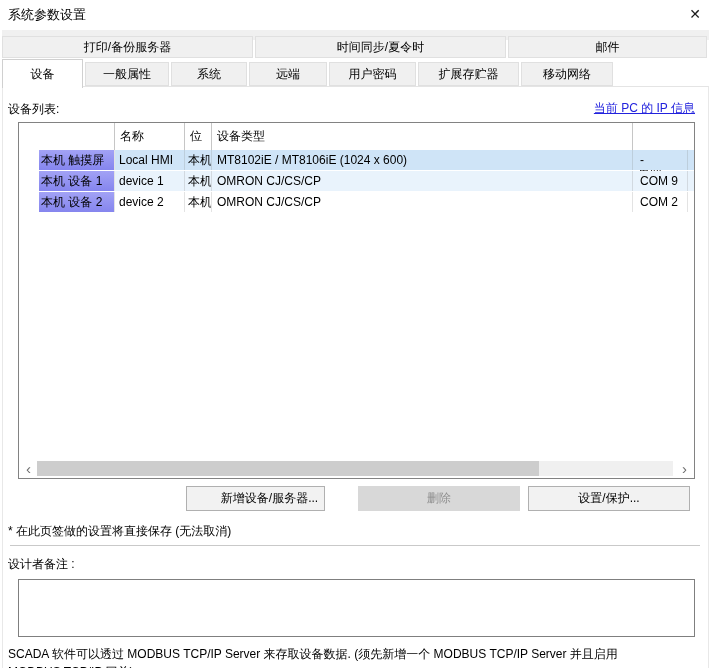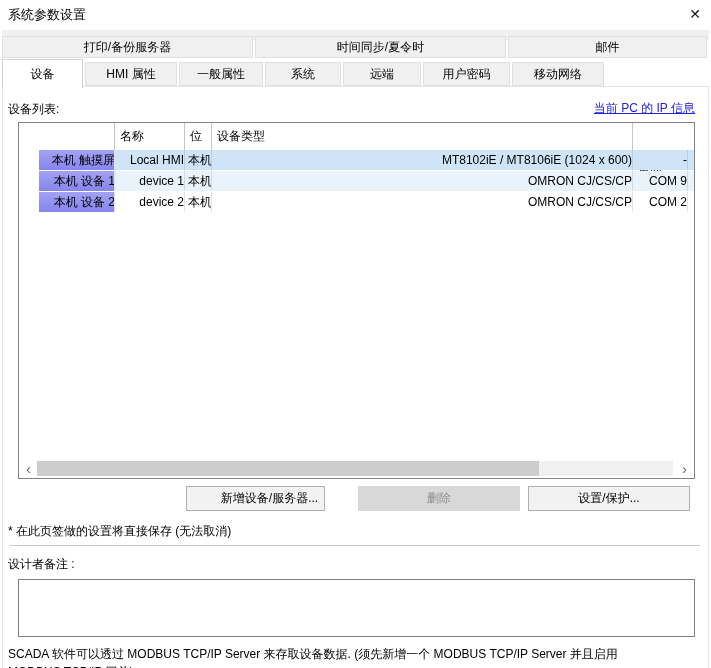--- a/index.html
+++ b/index.html
@@ -66,21 +66,21 @@
   }
   .thead { display: flex; height: 27px; }
   .hc { line-height: 27px; padding-left: 5px; border-right: 1px solid #c6c6c6; }
   .hc.fill { flex: 1; border-right: none; }
   .hc0 { width: 96px; }
   .hc1 { width: 70px; }
   .hc2 { width: 27px; }
   .hc3 { width: 421px; }
   .hc4 { width: 55px; margin-top: 36px; }
 
-  .trow { display: flex; height: 20px; margin-bottom: 1px; line-height: 20px; cursor: default; text-align: right; }
+  .trow { display: flex; height: 20px; margin-bottom: 1px; line-height: 20px; cursor: default; }
   .c { border-right: 1px solid rgba(128,128,128,0.22); white-space: nowrap; overflow: hidden; }
   .c0 { width: 96px; background: #fff; }
   .rowlabel {
     margin-left: 20px; width: 76px; height: 100%;
     background: linear-gradient(#a2a2f5, #8585ee);
     padding-left: 2px; line-height: 20px;
   }
   .c1 { width: 70px; padding-left: 4px; }
   .c2 { width: 27px; padding-left: 3px; }
   .c3 { width: 421px; padding-left: 5px; }
@@ -138,25 +138,25 @@
 <div class="abs tabstrip-band"></div>
 
 <div class="abs tabs-row tabs-row1">
   <div class="tab" style="width:251px">打印/备份服务器</div>
   <div class="tab" style="width:251px">时间同步/夏令时</div>
   <div class="tab" style="width:199px">邮件</div>
 </div>
 
 <div class="abs tabs-row tabs-row2">
   <div class="tab active" style="width:81px">设备</div>
-  <div class="tab" style="width:92px">HMI 属性</div>
   <div class="tab" style="width:84px">一般属性</div>
   <div class="tab" style="width:76px">系统</div>
   <div class="tab" style="width:78px">远端</div>
   <div class="tab" style="width:87px">用户密码</div>
+  <div class="tab" style="width:101px">扩展存贮器</div>
   <div class="tab" style="width:92px">移动网络</div>
 </div>
 
 <div class="abs tabpage"></div>
 
 <div class="abs devlist-label">设备列表:</div>
 <div class="abs ip-link">当前 PC 的 IP 信息</div>
 
 <div class="abs dev-table">
   <div class="thead">

